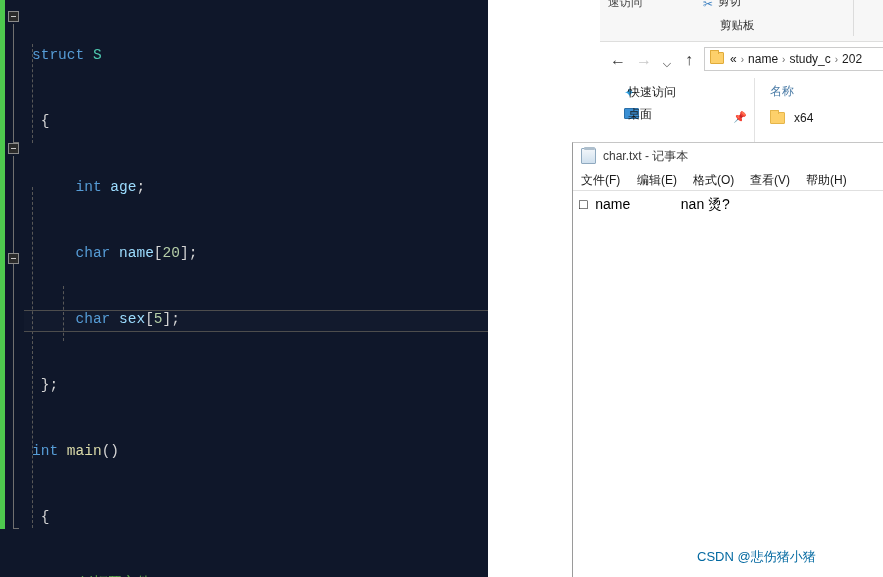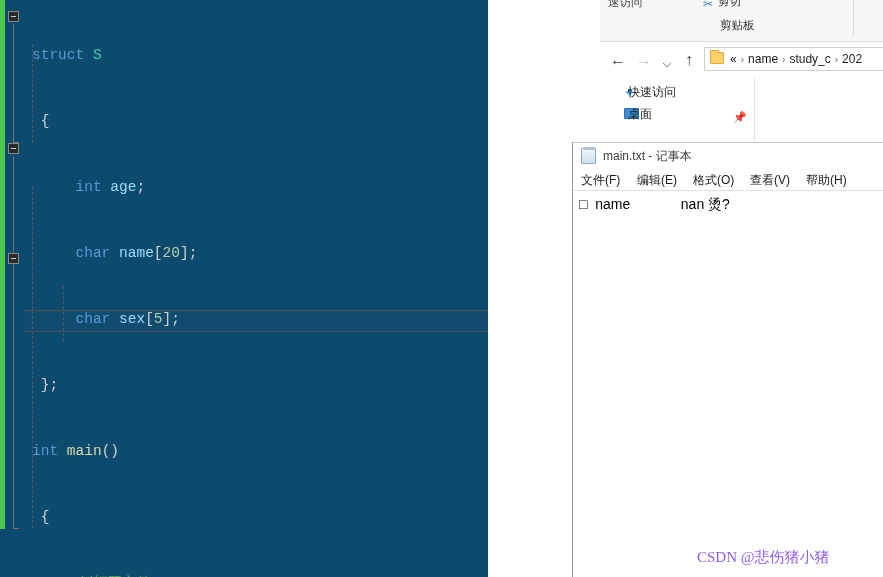--- a/index.html
+++ b/index.html
@@ -8,21 +8,21 @@
     overflow: hidden;
     background: #ffffff;
     font-family: "Liberation Sans", sans-serif;
   }
   #root { position: relative; width: 883px; height: 577px; }
 
   
   #editor {
     position: absolute; left: 0; top: 0;
     width: 488px; height: 577px;
-    background: #0c4a6e;
+    background: #0f172a;
     overflow: hidden;
   }
   .ed-green-bar {
     position: absolute; left: 0; top: 0;
     width: 5px; height: 529px;
     background: #4ec94e;
   }
   .ed-fold-col {
     position: absolute; left: 5px; top: 0;
     width: 22px; height: 577px;
@@ -264,23 +264,23 @@
     padding: 4px 0 0 6px;
     font-family: "Liberation Sans", sans-serif;
     font-size: 14px;
     color: #000000;
     white-space: pre;
   }
 
   
   .watermark {
     position: absolute; left: 697px; top: 548px;
-    font-size: 15px;
-    color: #8b5cf6;
-    font-family: Liberation Serif, serif;
+    font-size: 13px;
+    color: #0369a1;
+    font-family: Liberation Sans, sans-serif;
     white-space: nowrap;
   }
 </style>
 </head>
 <body>
 
 <div id="root">
 
   <div id="editor">
 
@@ -360,27 +360,34 @@
         </div>
         <div class="tree-item" style="top:26px;">
           <span class="tree-ic">
               <span class="monitor-shape" style="display:block;"></span>
             </span>
           <span class="tree-lbl">桌面</span>
           <span class="pin-ic">📌</span>
         </div>
       </div>
 
+      <div class="exp-list">
+        <div class="col-head">名称</div>
+        <div class="file-row" style="top:30px;">
+          <span class="file-folder-ic"></span>
+          <span class="file-name">x64</span>
+        </div>
+      </div>
     </div>
   </div>
 
   <div id="notepad">
     <div class="np-title">
       <div class="np-icon"></div>
-      <div class="np-title-text">main.txt - 记事本</div>
+      <div class="np-title-text">char.txt - 记事本</div>
     </div>
     <div class="np-menu">
       <div class="np-menu-item" style="left:6px;">文件(F)</div>
       <div class="np-menu-item" style="left:62px;">编辑(E)</div>
       <div class="np-menu-item" style="left:118px;">格式(O)</div>
       <div class="np-menu-item" style="left:175px;">查看(V)</div>
       <div class="np-menu-item" style="left:231px;">帮助(H)</div>
     </div>
     <div class="np-content">□  name             nan 烫?</div>
   </div>

